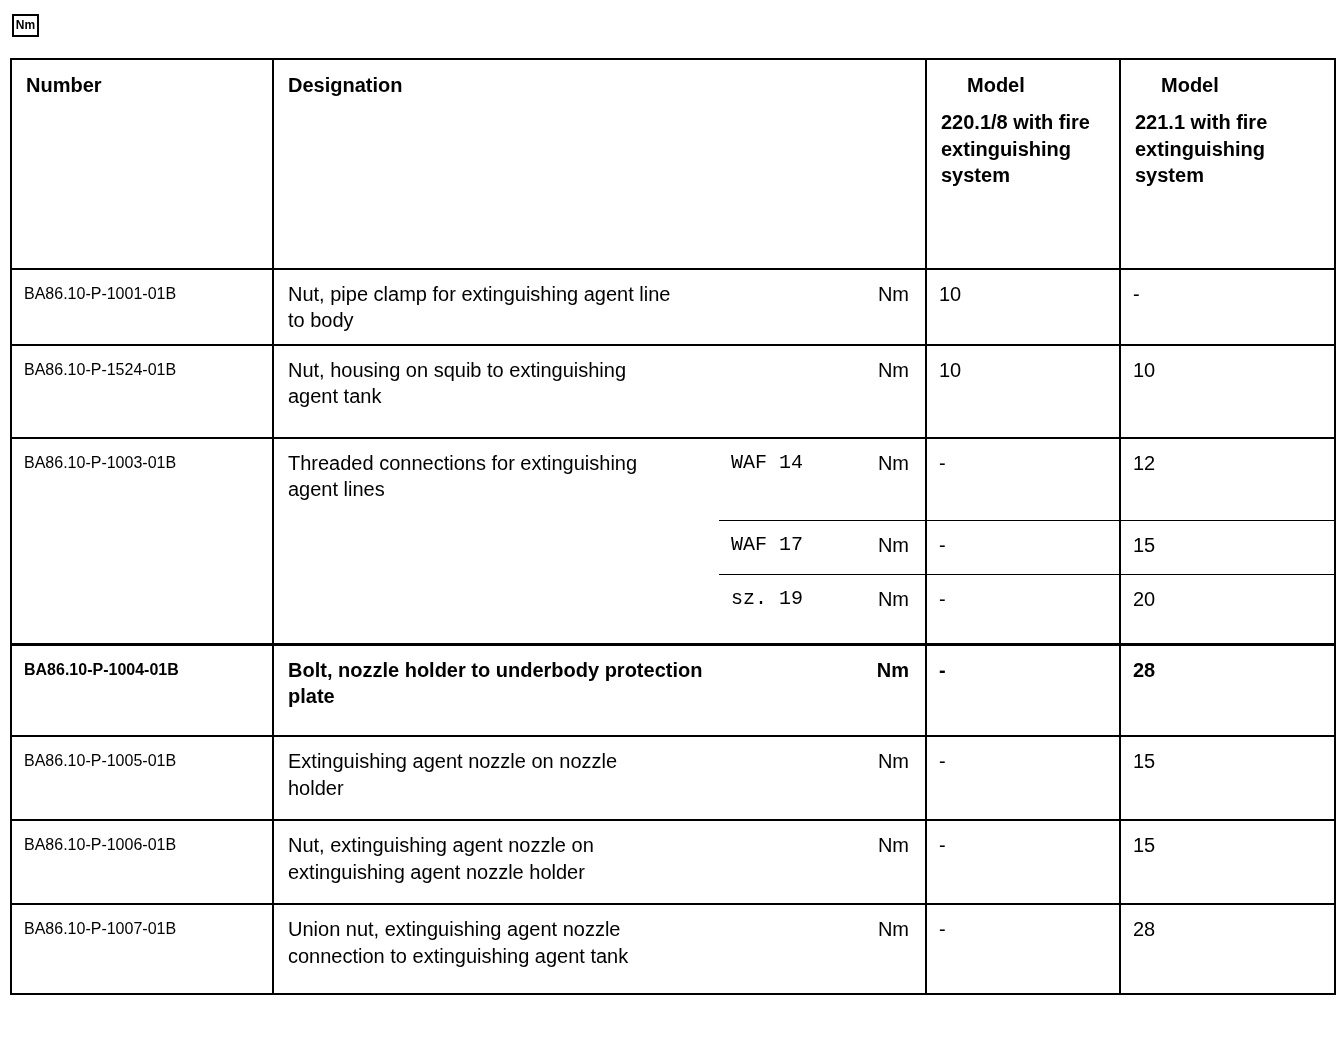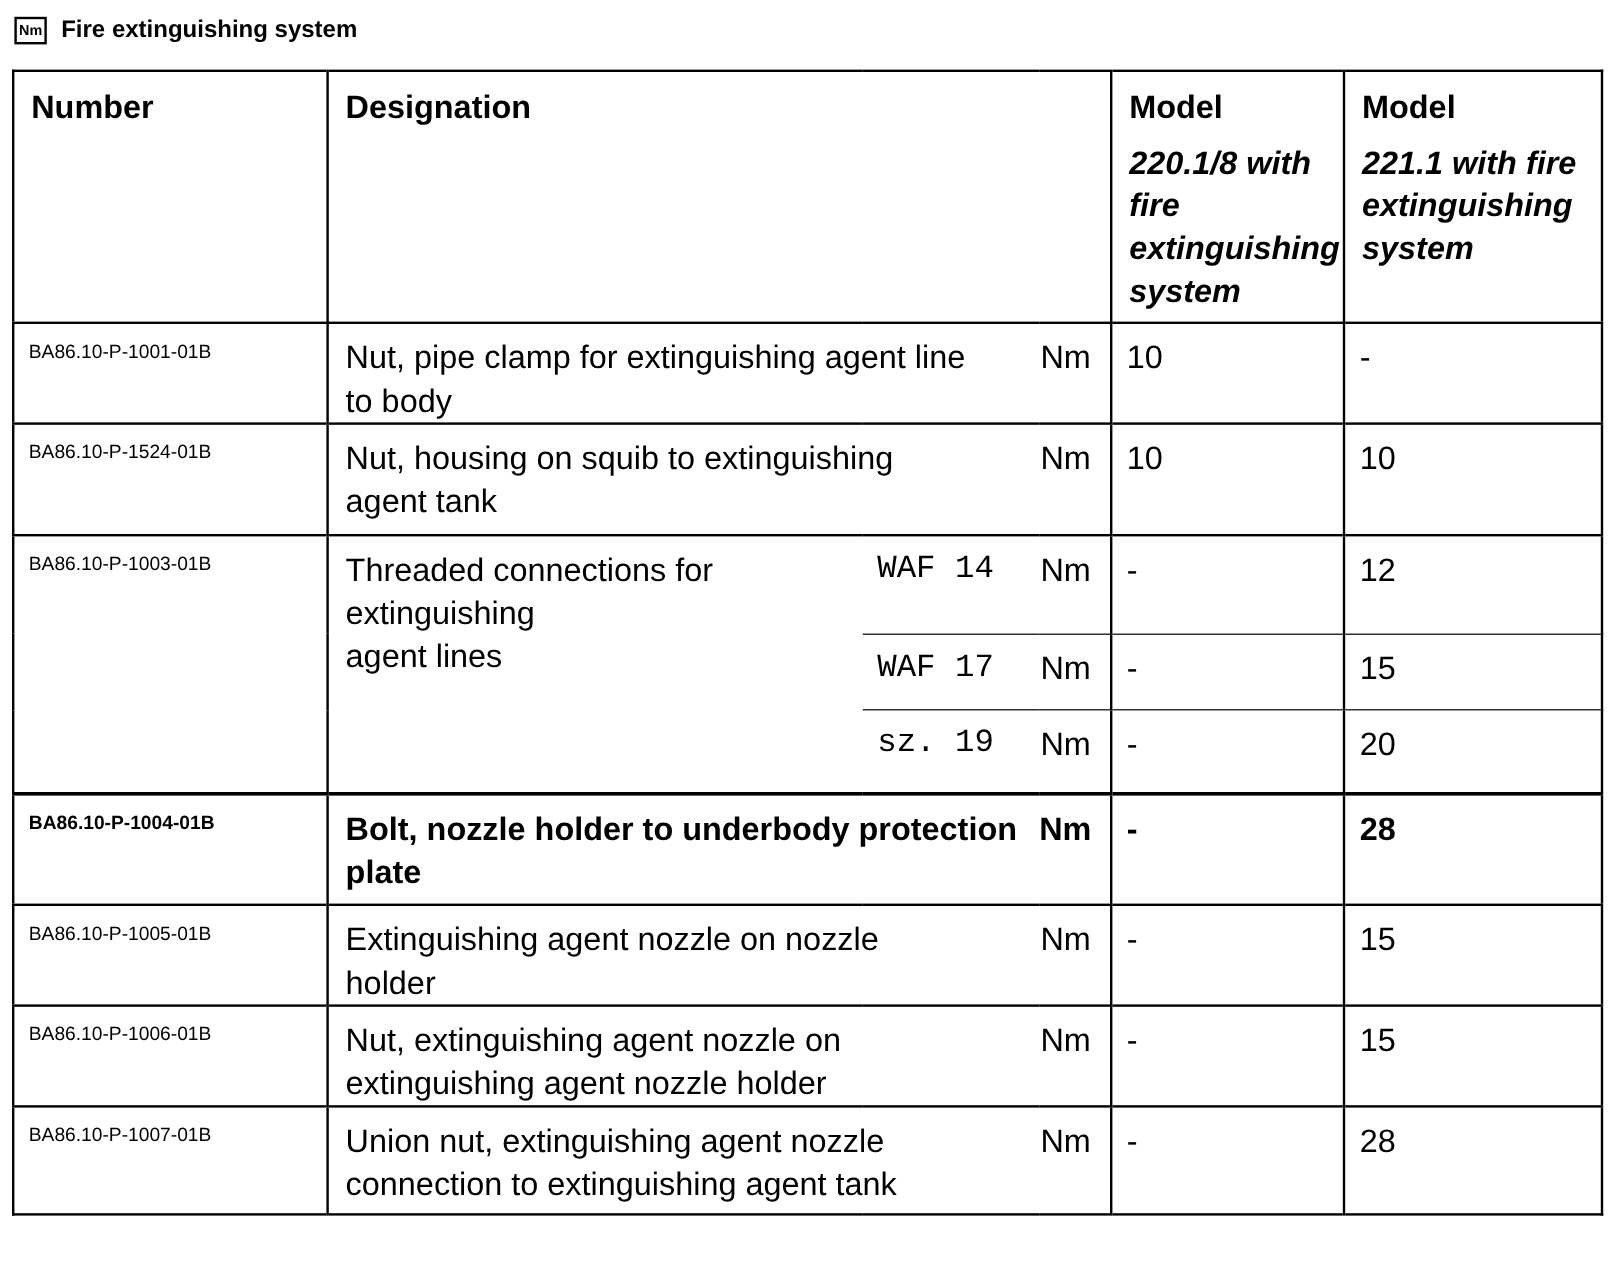--- a/index.html
+++ b/index.html
@@ -24,31 +24,31 @@
   
   .spec-table {
     border-collapse: collapse;
     table-layout: fixed;
     width: 1324px;
     border: 2px solid #000;
   }
   .spec-table th, .spec-table td {
     vertical-align: top;
     text-align: left;
-    font-size: 27px;
+    font-size: 20px;
     line-height: 1.32;
     overflow: hidden;
   }
   .spec-table thead th {
     font-weight: bold;
     padding: 12px 12px 0 14px;
     border-bottom: 2px solid #000;
   }
-  .model-line1 { margin-bottom: 11px; }
-  .model-line2 { white-space: pre-line; font-style: italic; }
+  .model-line1 { margin-bottom: 11px; margin-left: 26px; }
+  .model-line2 { white-space: pre-line; }
 
   
   .v-right { border-right: 2px solid #000; }
 
   
   td.c-num {
     font-size: 16px;
     padding: 13px 10px 0 12px;
     border-right: 2px solid #000;
   }
@@ -74,21 +74,20 @@
   tr.rh-95 { height: 84px; }
   tr.rh-98 { height: 90px; }
 </style>
 </head>
 <body>
 
 <div class="page">
 
   <div class="doc-header">
     <span class="nm-icon">Nm</span>
-    <span class="doc-title">Fire extinguishing system</span>
   </div>
 
   <table class="spec-table">
     <colgroup>
       <col style="width:262px">
       <col style="width:446px">
       <col style="width:147px">
       <col style="width:60px">
       <col style="width:194px">
       <col style="width:215px">

